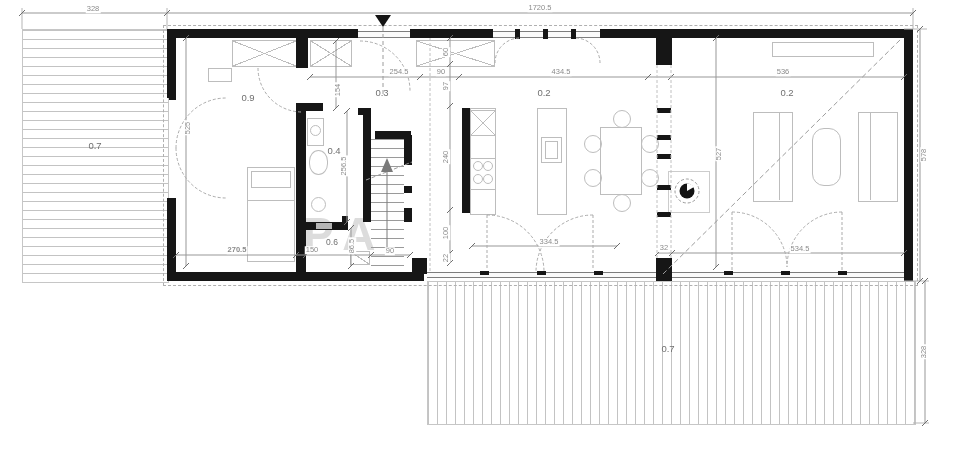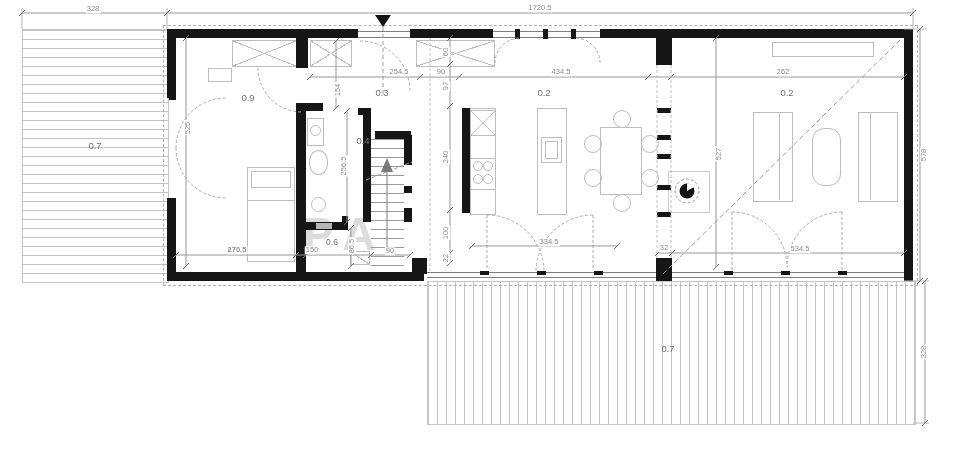--- a/index.html
+++ b/index.html
@@ -189,32 +189,32 @@
       <circle cx="687" cy="191" r="7.5" fill="#141414"></circle>
       <path d="M687 191 L694 187 A8 8 0 0 0 687 183.5 Z" fill="#ffffff"></path>
     </g>
 
     <polygon points="375,15 391,15 383,27" fill="#141414"></polygon>
   </svg>
 
   <span class="lbl" style="left:787px;top:92px;">0.2</span>
   <span class="lbl" style="left:544px;top:92px;">0.2</span>
   <span class="lbl" style="left:382px;top:92px;">0.3</span>
-  <span class="lbl" style="left:334px;top:140px;margin-left:29px;">0.4</span>
+  <span class="lbl" style="left:334px;top:150px;">0.4</span>
   <span class="lbl" style="left:248px;top:97px;">0.9</span>
   <span class="lbl" style="left:332px;top:242px;font-size:8.5px;">0.6</span>
   <span class="lbl" style="left:95px;top:145px;">0.7</span>
   <span class="lbl" style="left:668px;top:348px;">0.7</span>
 
   <span class="dim" style="left:93px;top:9px;">328</span>
   <span class="dim" style="left:540px;top:8px;">1720.5</span>
   <span class="dim" style="left:399px;top:72px;">254.5</span>
   <span class="dim" style="left:441px;top:72px;">90</span>
   <span class="dim" style="left:561px;top:72px;">434.5</span>
-  <span class="dim" style="left:783px;top:72px;">262</span>
+  <span class="dim" style="left:783px;top:72px;">536</span>
   <span class="dim" style="left:237px;top:250px;font-weight:bold;">270.5</span>
   <span class="dim" style="left:312px;top:250px;">150</span>
   <span class="dim" style="left:390px;top:251px;">90</span>
   <span class="dim" style="left:549px;top:242px;">334.5</span>
   <span class="dim" style="left:800px;top:249px;">534.5</span>
   <span class="dim" style="left:664px;top:248px;">32</span>
 
   <span class="dim vdim" style="left:188px;top:128px;">525</span>
   <span class="dim vdim" style="left:338px;top:90px;">154</span>
   <span class="dim vdim" style="left:344px;top:166px;">256.5</span>

